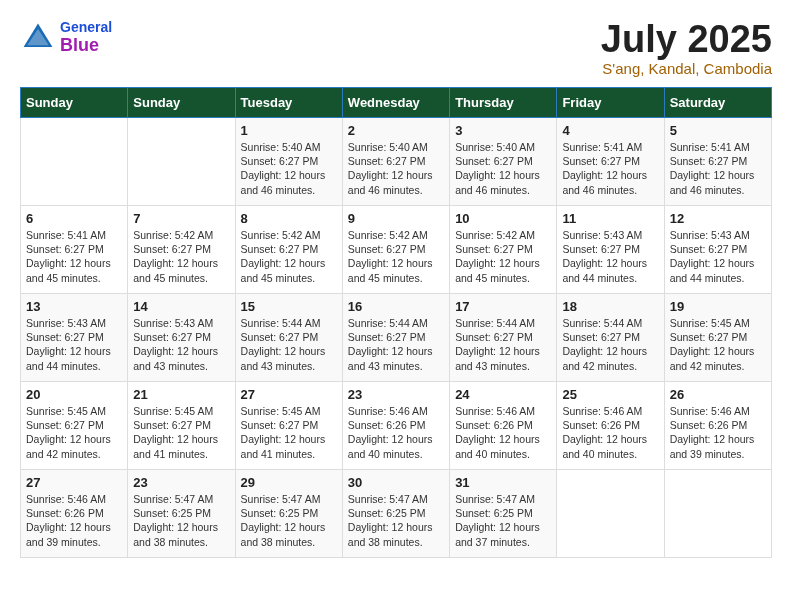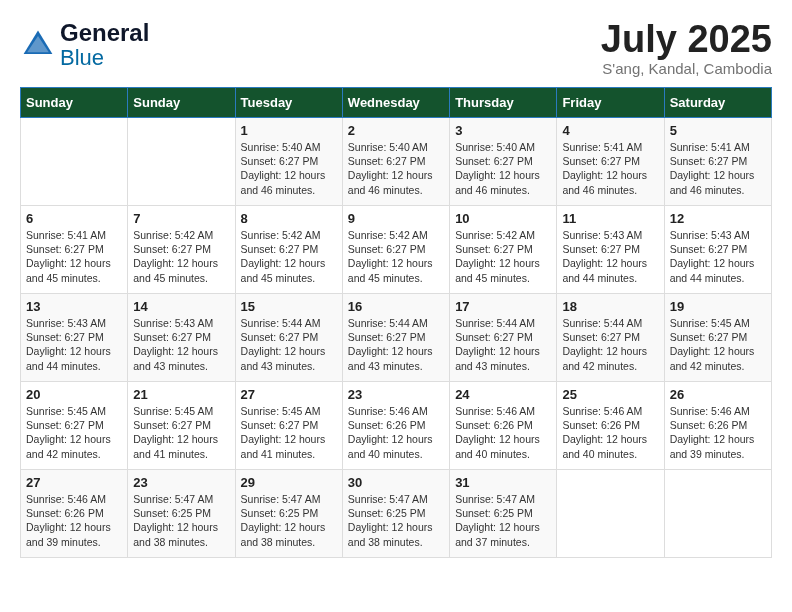--- a/index.html
+++ b/index.html
@@ -20,45 +20,45 @@
       display: flex;
       align-items: center;
       gap: 4px;
     }
     .logo-text {
       display: flex;
       flex-direction: column;
       line-height: 1.1;
     }
     .logo-general {
-      font-size: 24px;
-      font-weight: bold;
-      color: #0f172a;
+      font-size: 14px;
+      font-weight: bold;
+      color: #1d4ed8;
     }
     .logo-blue {
-      font-size: 22px;
-      font-weight: normal;
-      color: #0369a1;
+      font-size: 18px;
+      font-weight: bold;
+      color: #a21caf;
     }
     .logo-icon {
       width: 36px;
       height: 36px;
     }
     .title-block {
       text-align: right;
     }
     .month-title {
       font-size: 38px;
       font-weight: bold;
       color: #222;
       line-height: 1;
     }
     .subtitle {
       font-size: 15px;
-      color: #737373;
+      color: #a16207;
       margin-top: 2px;
     }
     table {
       width: 100%;
       border-collapse: collapse;
       border: 1px solid #ccc;
     }
     thead tr th {
       background-color: #14532d;
       color: #fff;

